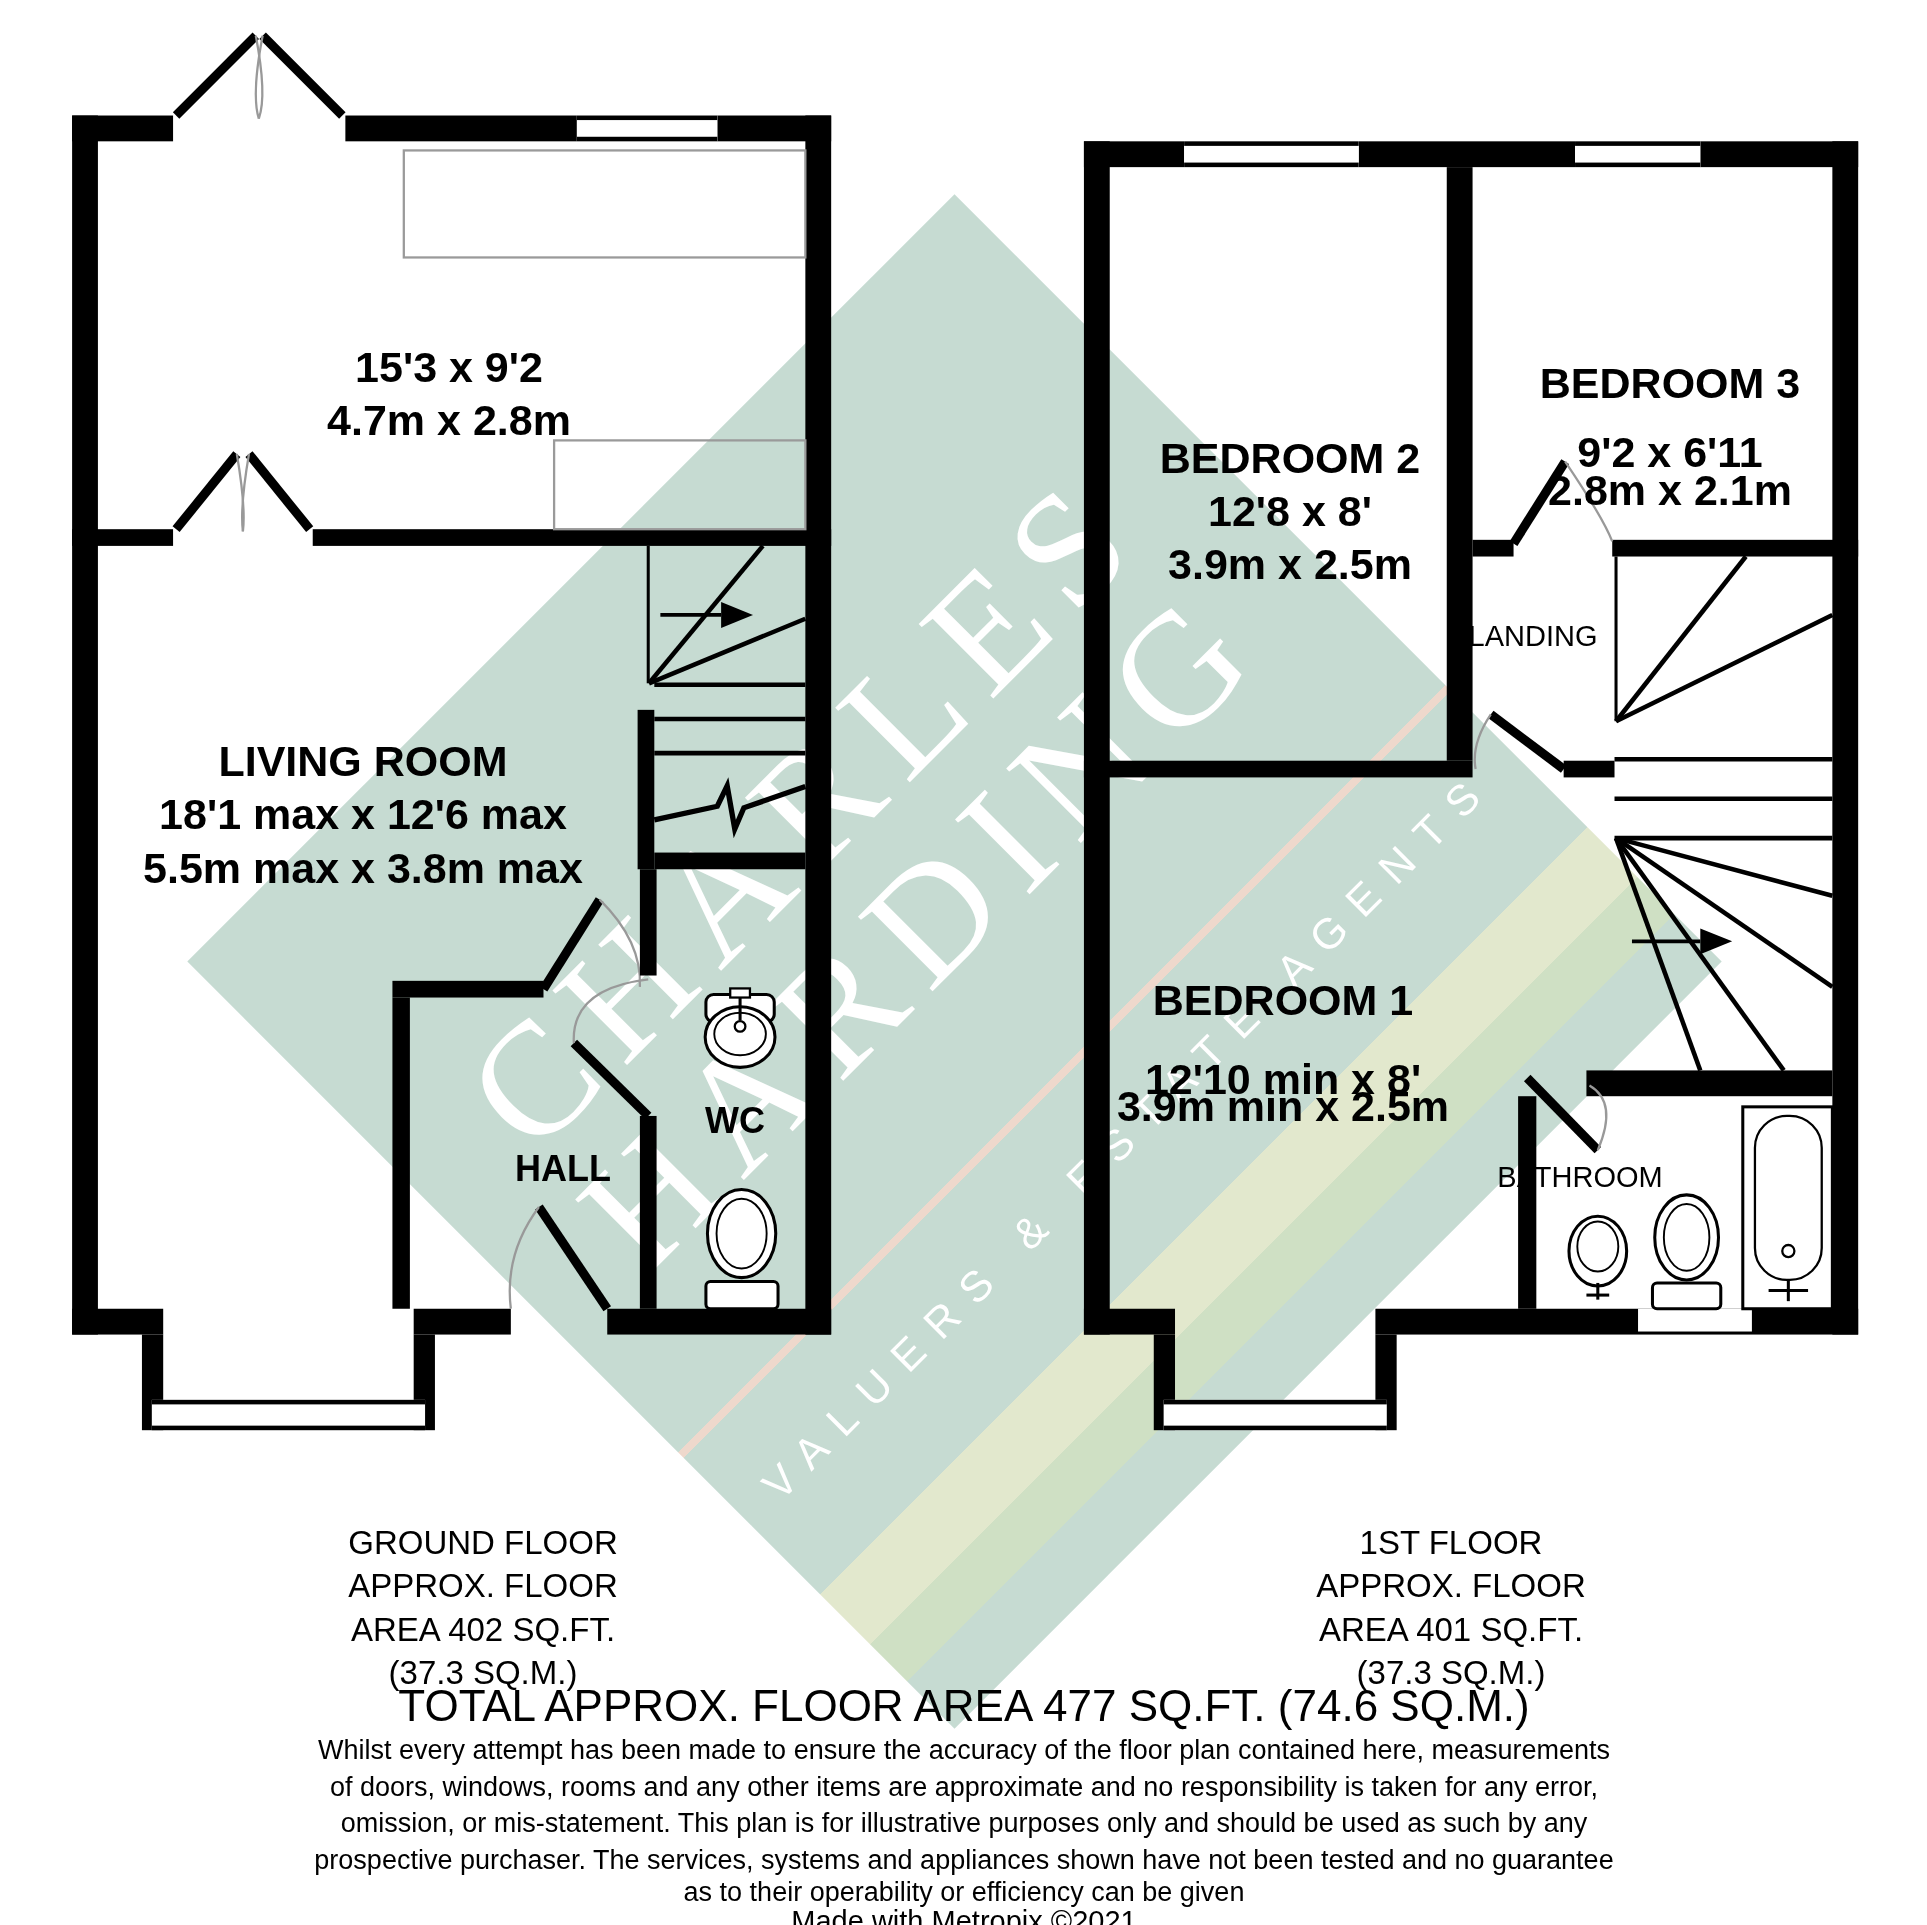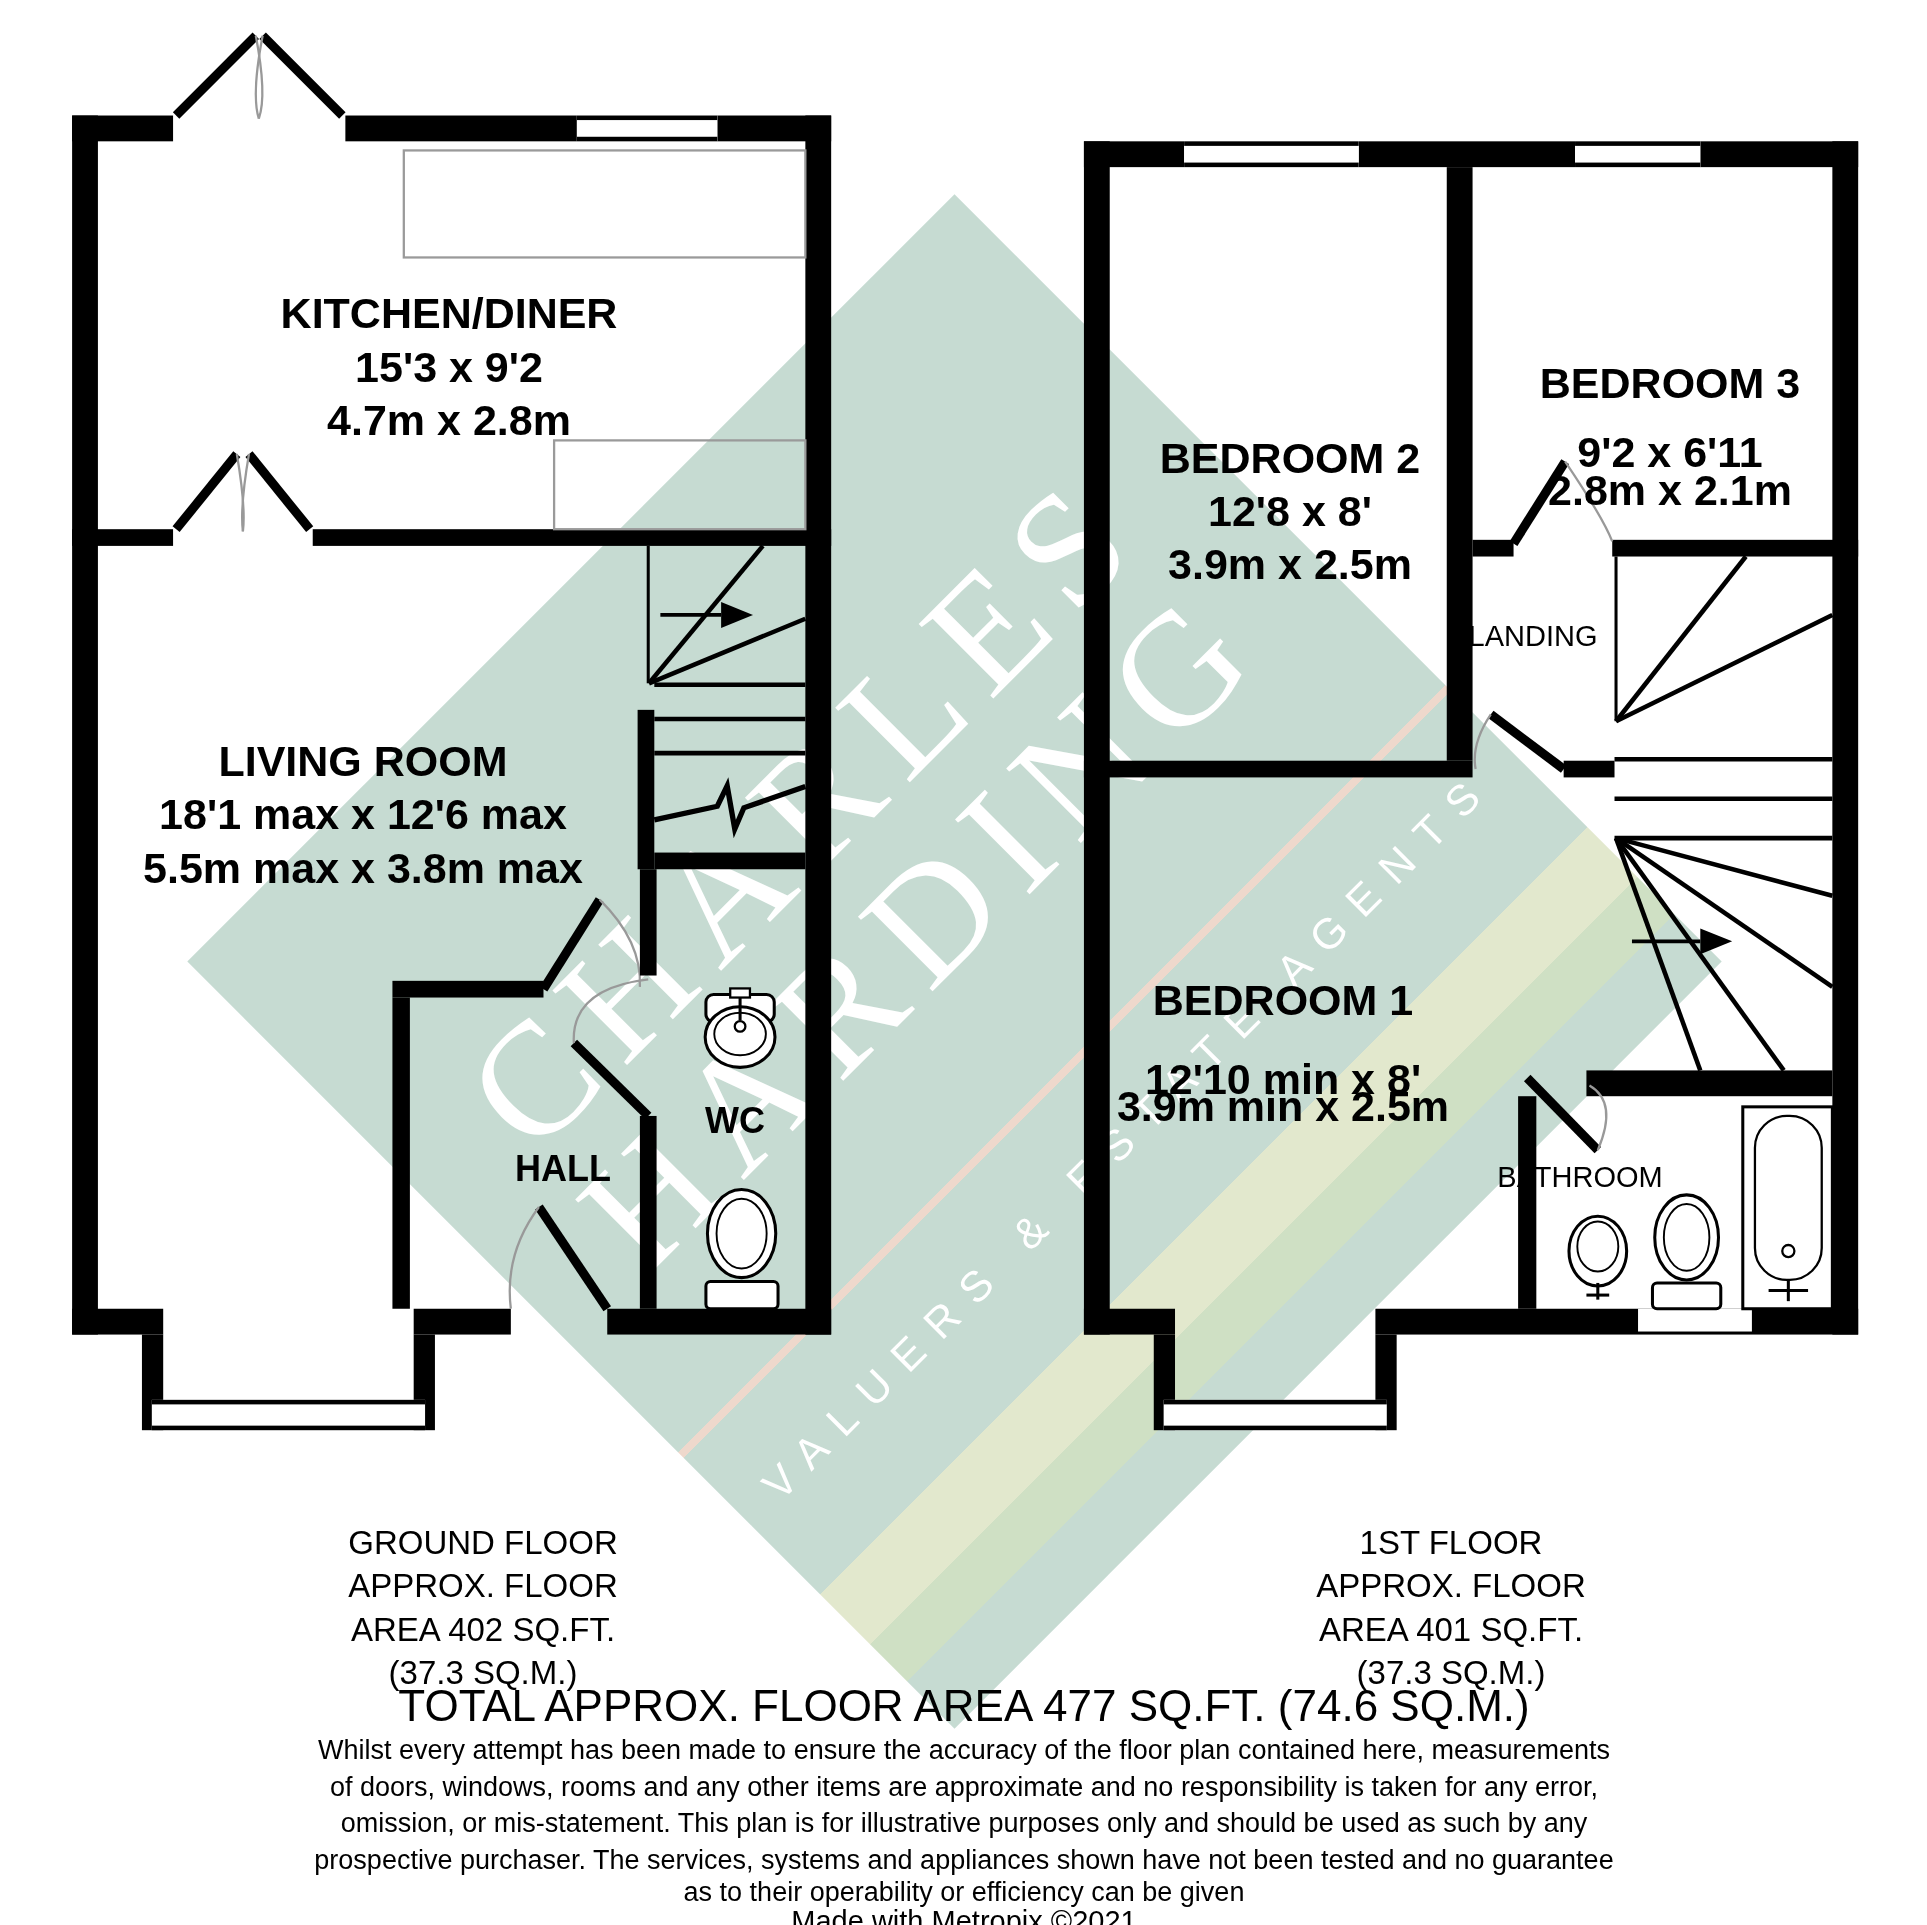--- a/index.html
+++ b/index.html
@@ -232,21 +232,20 @@
       </g>
       <g>
         <ellipse cx="2105" cy="1648" rx="38" ry="46" fill="#fff" stroke="#000" stroke-width="4"></ellipse>
         <ellipse cx="2105" cy="1642" rx="27" ry="33" fill="none" stroke="#000" stroke-width="2.5"></ellipse>
         <line x1="2105" y1="1690" x2="2105" y2="1712" stroke="#000" stroke-width="4"></line>
         <line x1="2090" y1="1706" x2="2120" y2="1706" stroke="#000" stroke-width="4"></line>
       </g>
     </g>
   </svg>
 
-  <div class="lbl room" style="left:449px;top:313px;">KITCHEN/DINER</div>
   <div class="lbl room" style="left:449px;top:367px;">15'3 x 9'2</div>
   <div class="lbl room" style="left:449px;top:420px;">4.7m x 2.8m</div>
 
   <div class="lbl room" style="left:363px;top:761px;">LIVING ROOM</div>
   <div class="lbl room" style="left:363px;top:814px;">18'1 max x 12'6 max</div>
   <div class="lbl room" style="left:363px;top:868px;">5.5m max x 3.8m max</div>
 
   <div class="lbl room-sm" style="left:563px;top:1169px;">HALL</div>
   <div class="lbl room-sm" style="left:735px;top:1121px;">WC</div>
 

